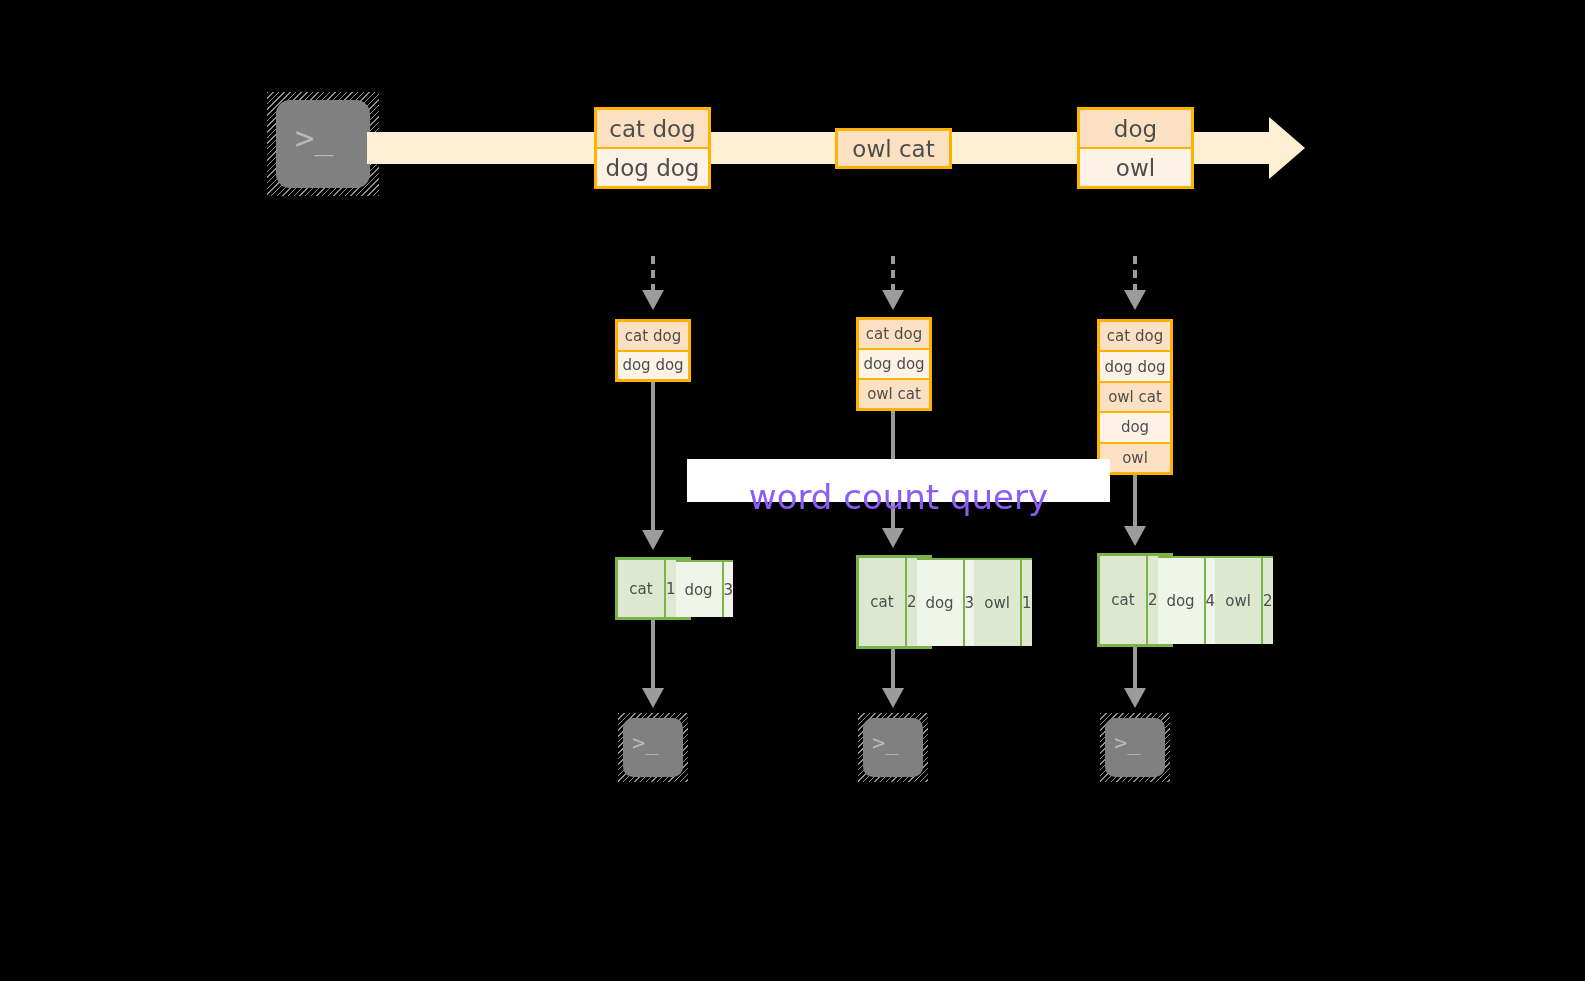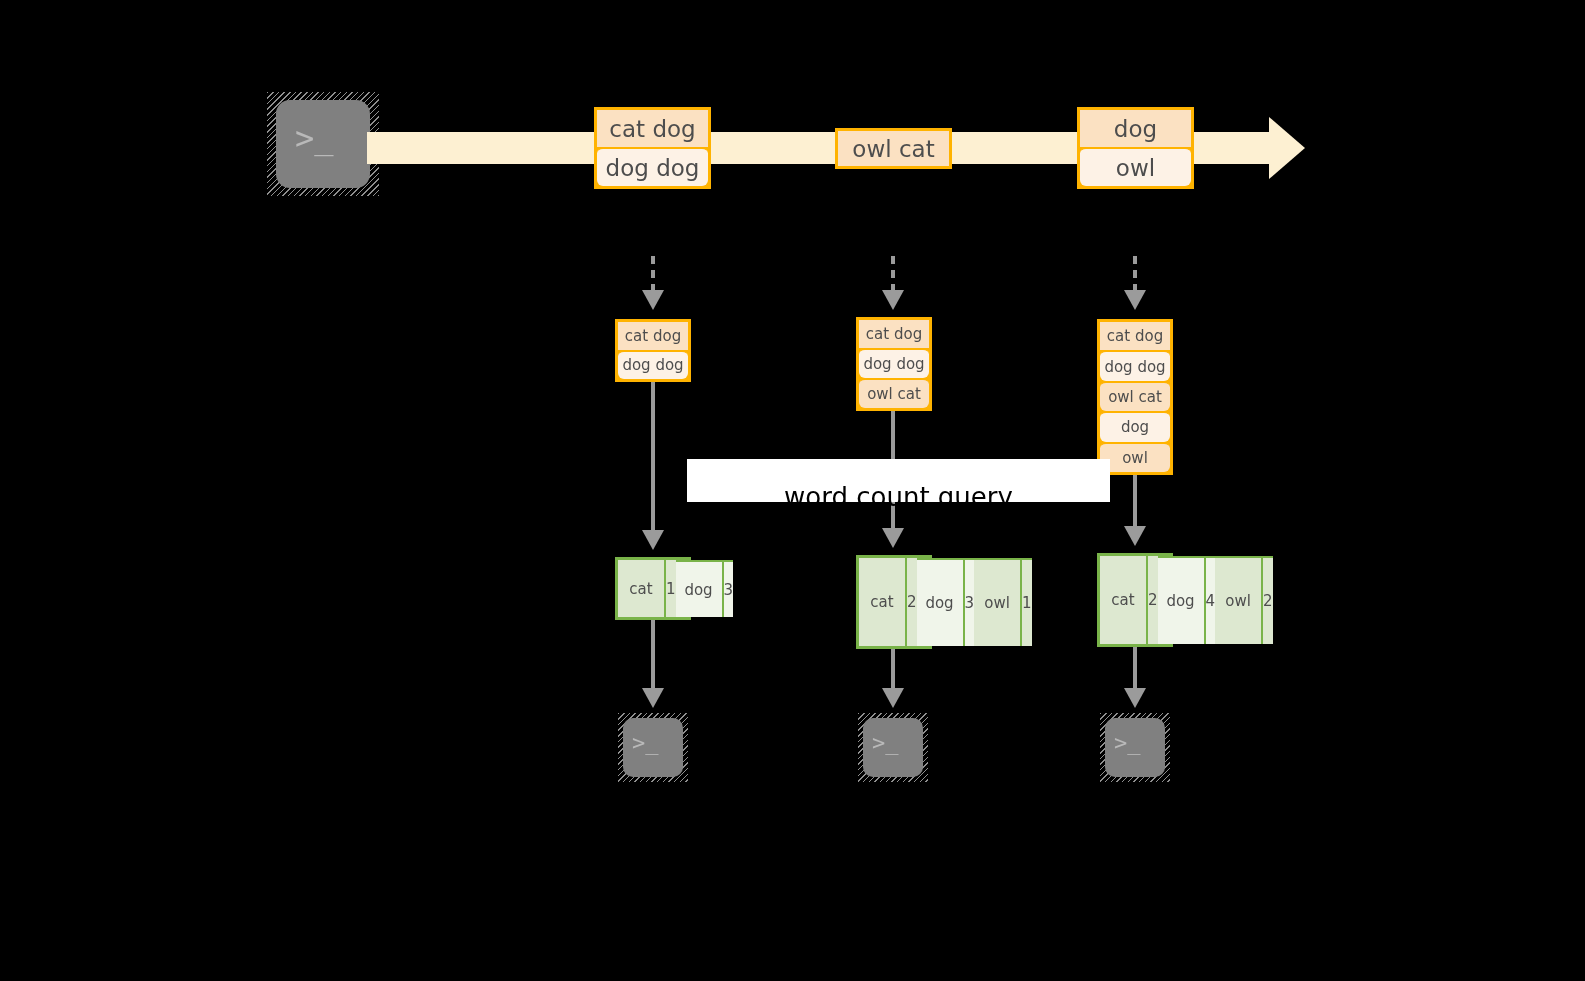--- a/index.html
+++ b/index.html
@@ -60,21 +60,21 @@
     flex:1 1 auto;
     display:flex;
     align-items:center;
     justify-content:center;
     color:#4d4d4d;
     background:#fbe1c2;
     box-sizing:border-box;
     white-space:nowrap;
   }
   .rec-row.alt{background:#fdf2e6;}
-  .rec-row + .rec-row{border-top:2px solid #ffb300;border-radius:6px;}
+  .rec-row + .rec-row{border-top:2px solid #ffb300;}
 
   
   .rec-top .rec-row{font-size:23px;}
   
   .rec-small .rec-row{font-size:15px;}
 
   
   .res-table{
     position:absolute;
     border:3px solid #79b349;
@@ -124,22 +124,22 @@
 
   
   .query-band{
     position:absolute;
     background:#ffffff;
     display:flex;
     align-items:center;
     justify-content:center;
   }
   .query-band span{
-    font-size:26px;
-    color:#000000;
+    font-size:34px;
+    color:#8b5cf6;
     white-space:nowrap;
     margin-top:32px;
   }
 </style>
 </head>
 <body>
 
 <div id="canvas">
 
   <div class="term" style="left:267px;top:92px;width:112px;height:104px;">

